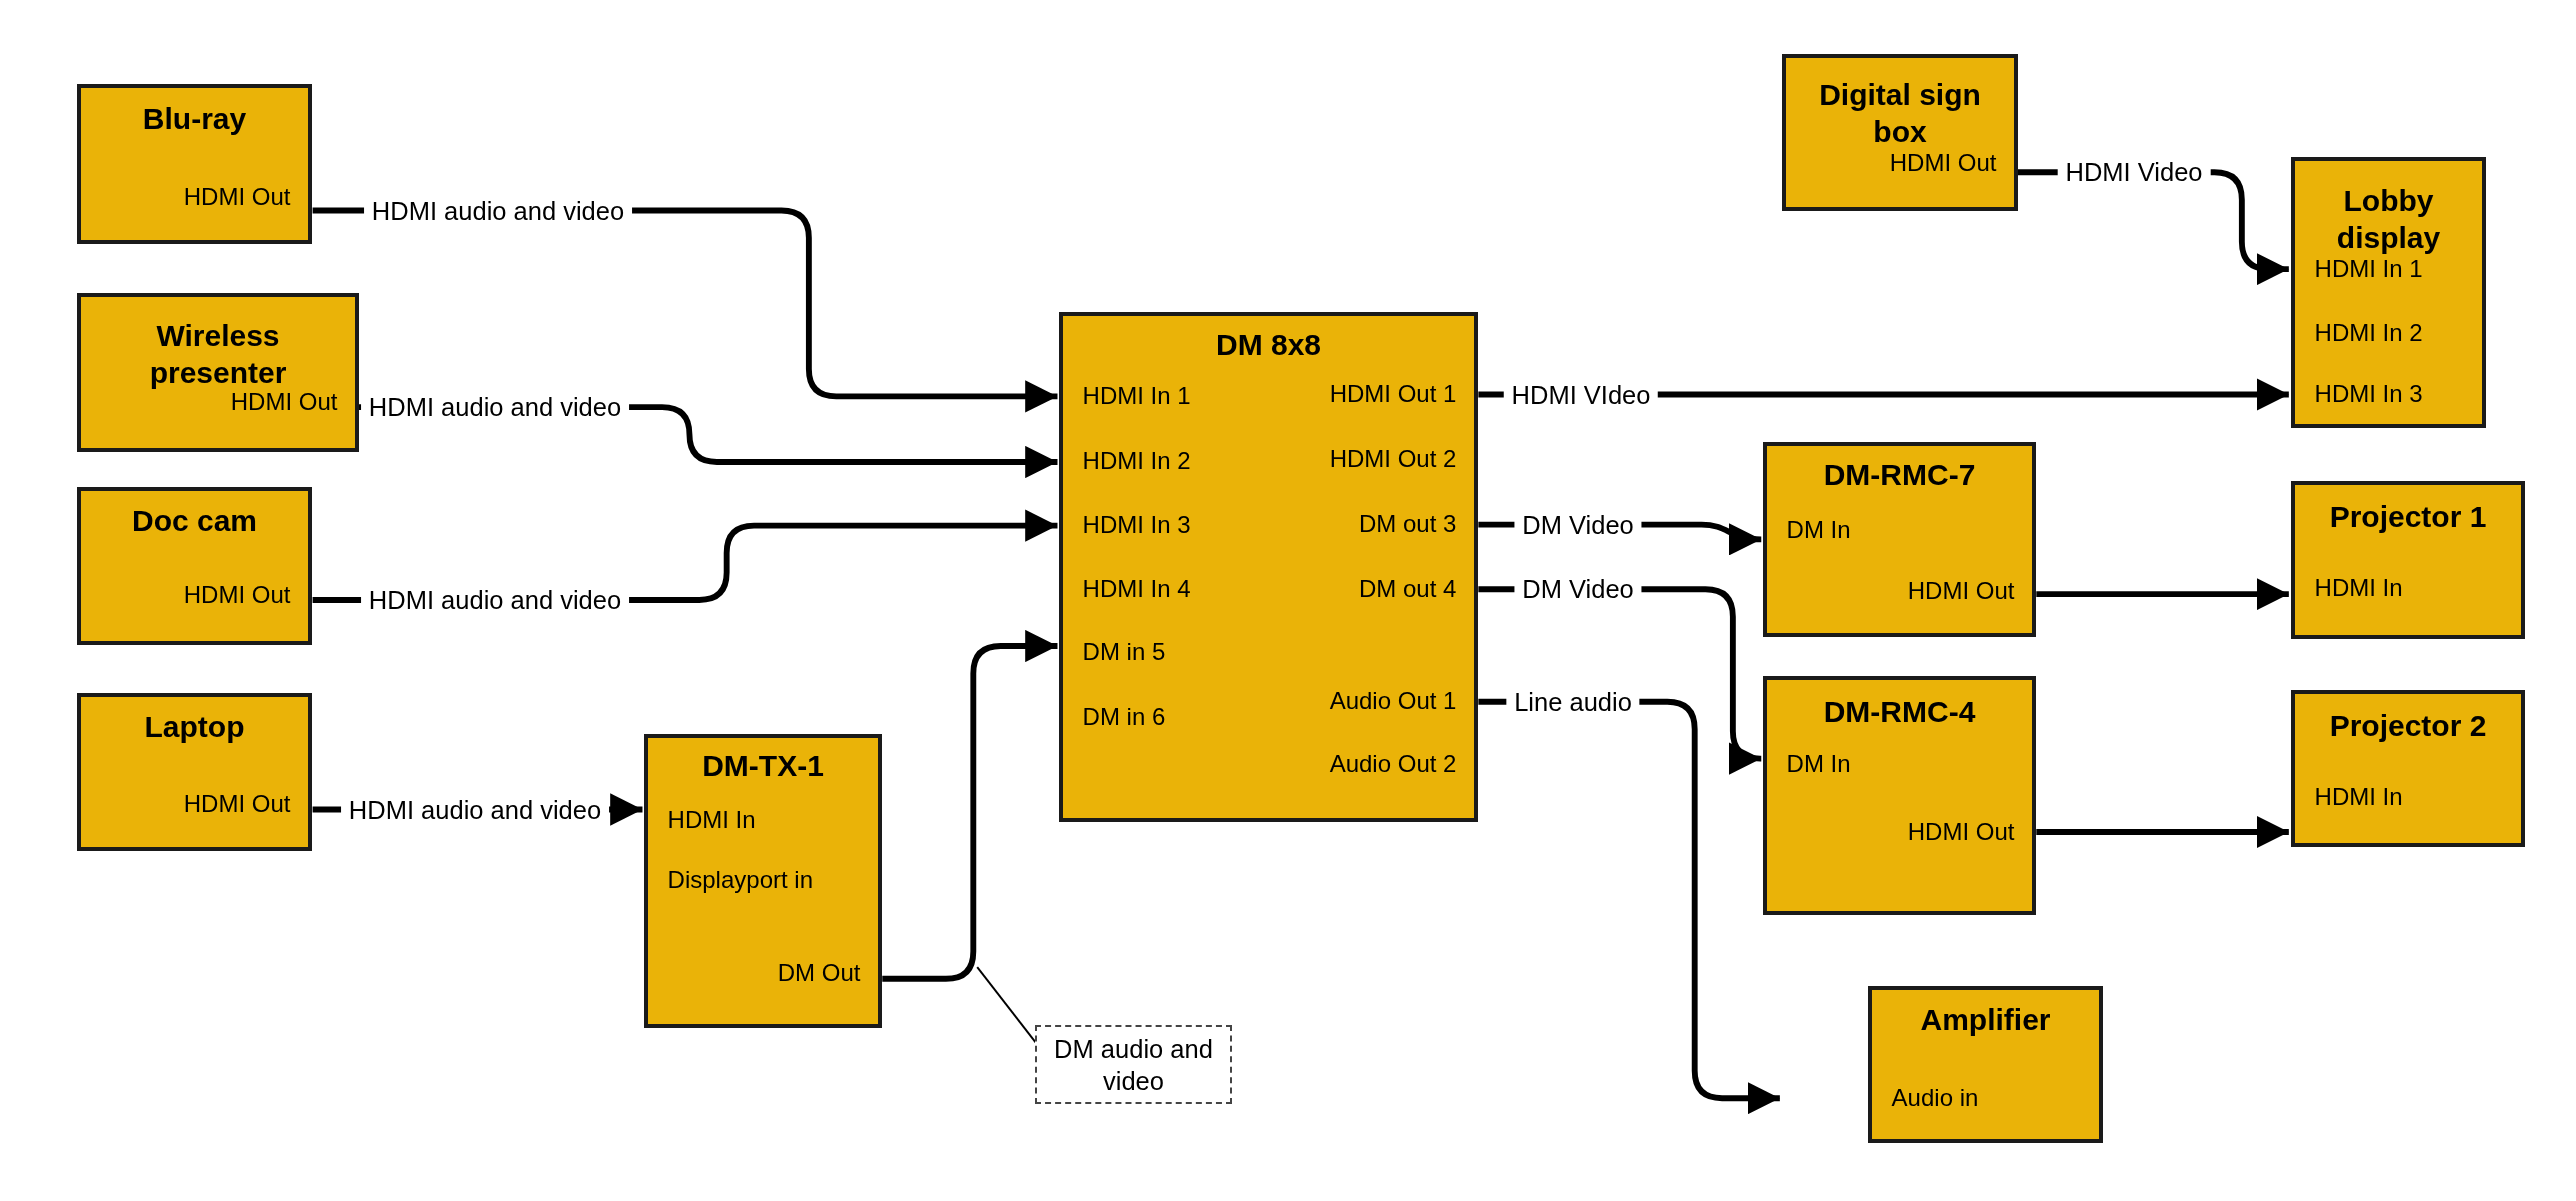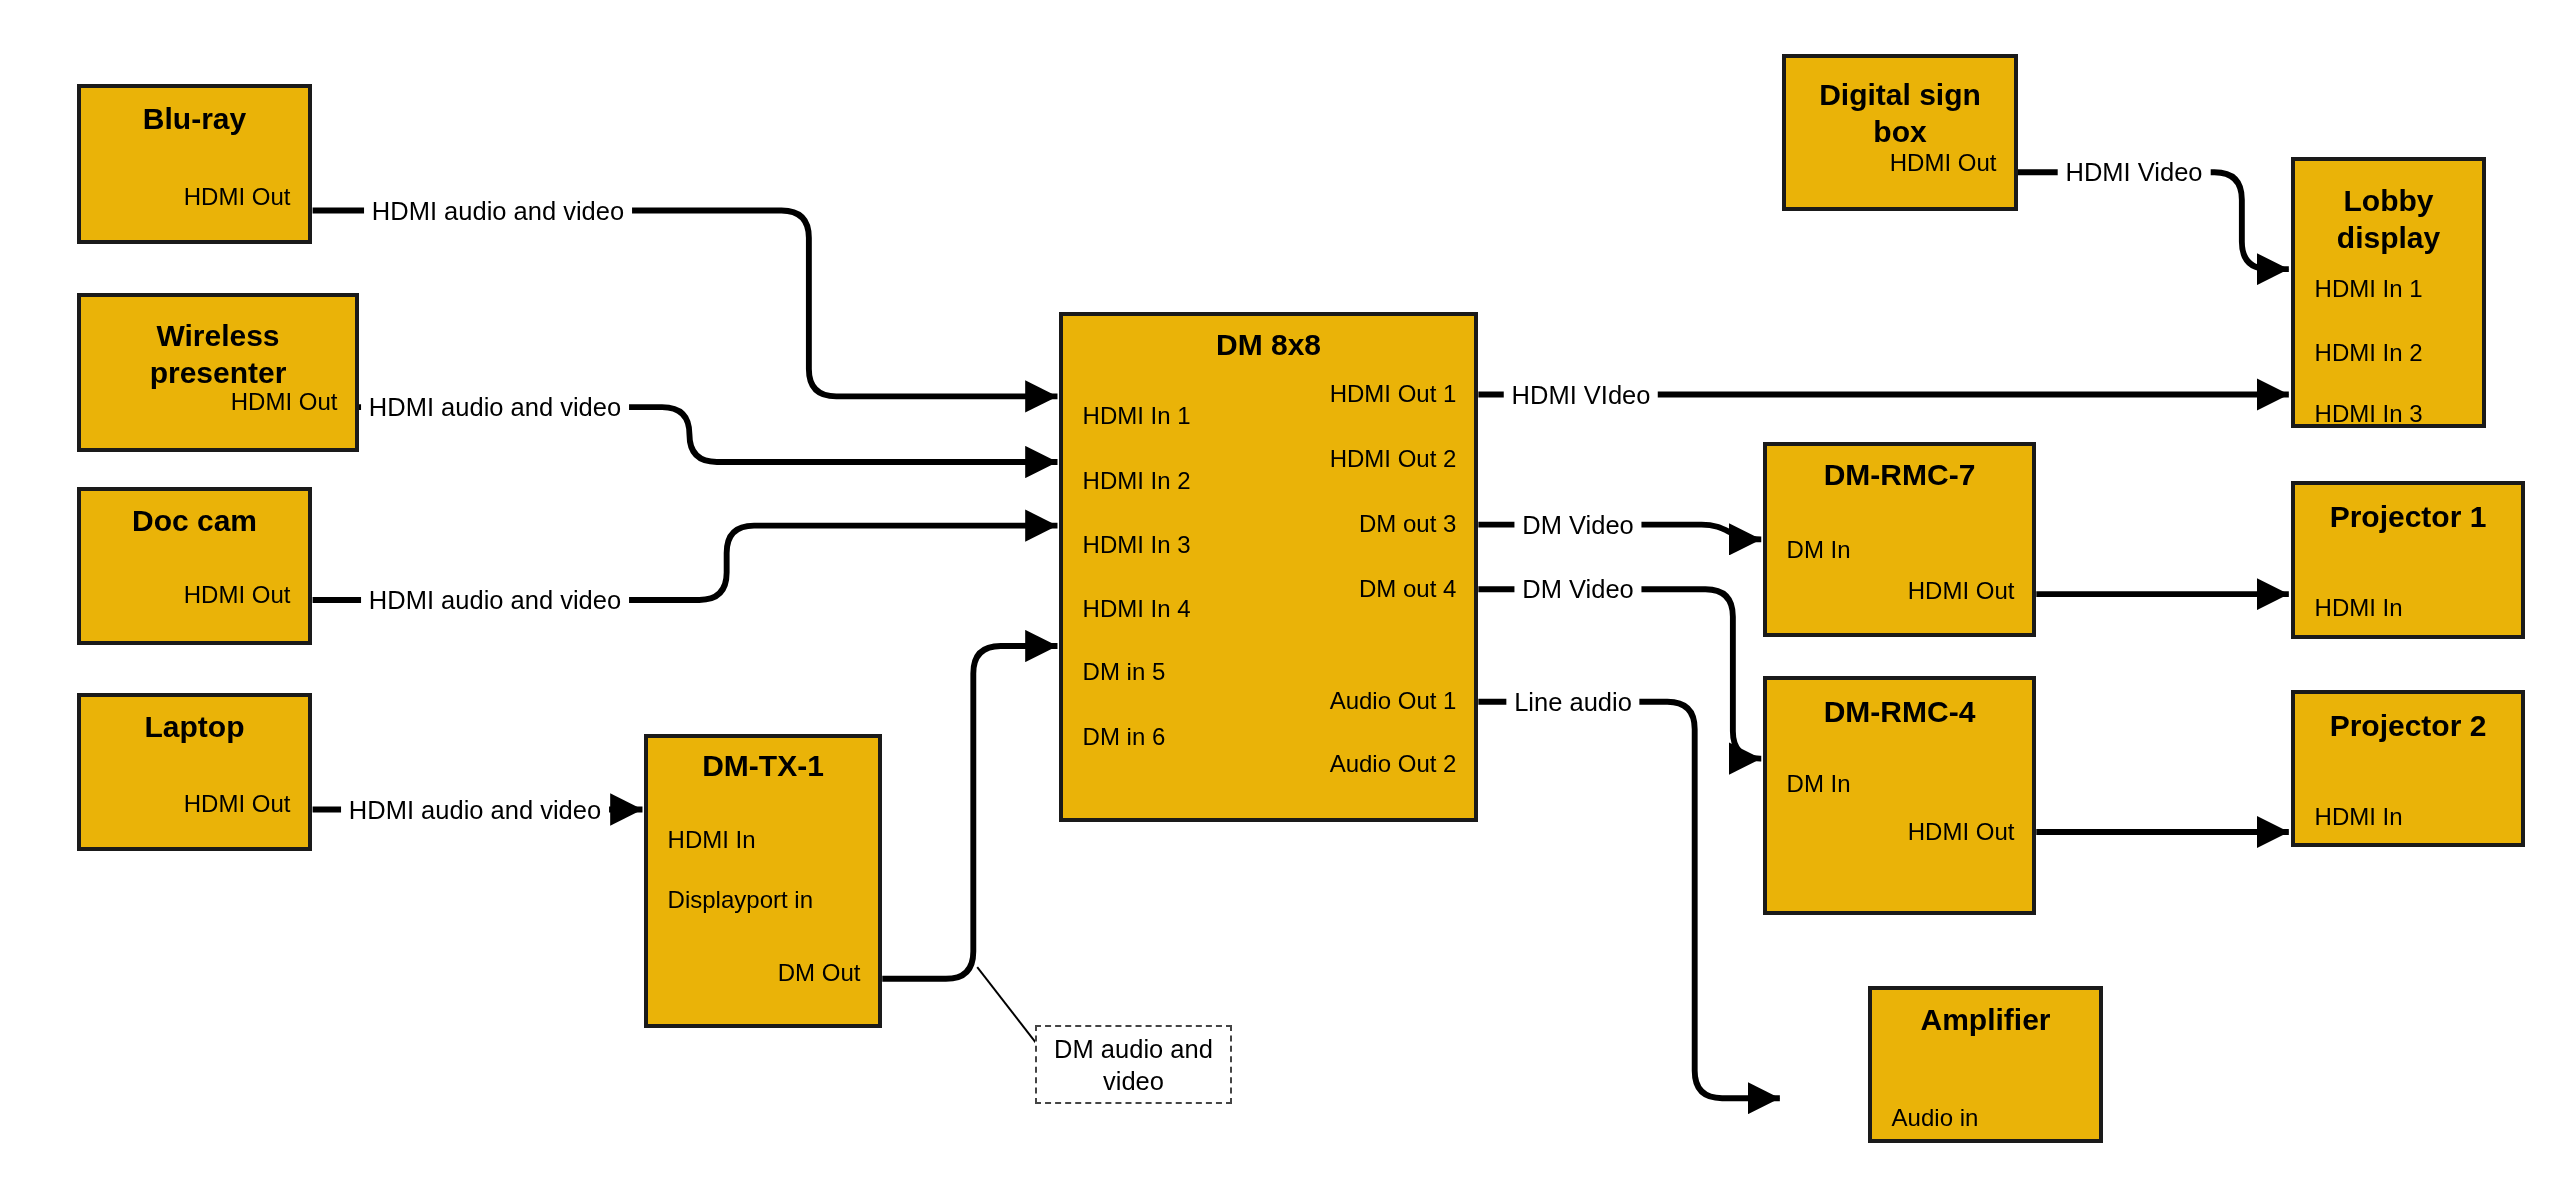--- a/index.html
+++ b/index.html
@@ -25,21 +25,21 @@
     font-weight:bold;
     font-size:30px;
     line-height:37px;
   }
   .port{
     position:absolute;
     font-size:24px;
     height:33px;line-height:33px;
     white-space:nowrap;
   }
-  .port.pl{left:19.6px;margin-top:20px;}
+  .port.pl{left:19.6px;}
   .port.pr{right:17.6px;text-align:right;}
   .edge-label{
     position:absolute;
     transform:translate(-50%,-50%);
     background:#ffffff;
     padding:0 7.8px;
     font-size:25.5px;
     line-height:31px;
     white-space:nowrap;
     z-index:2;

